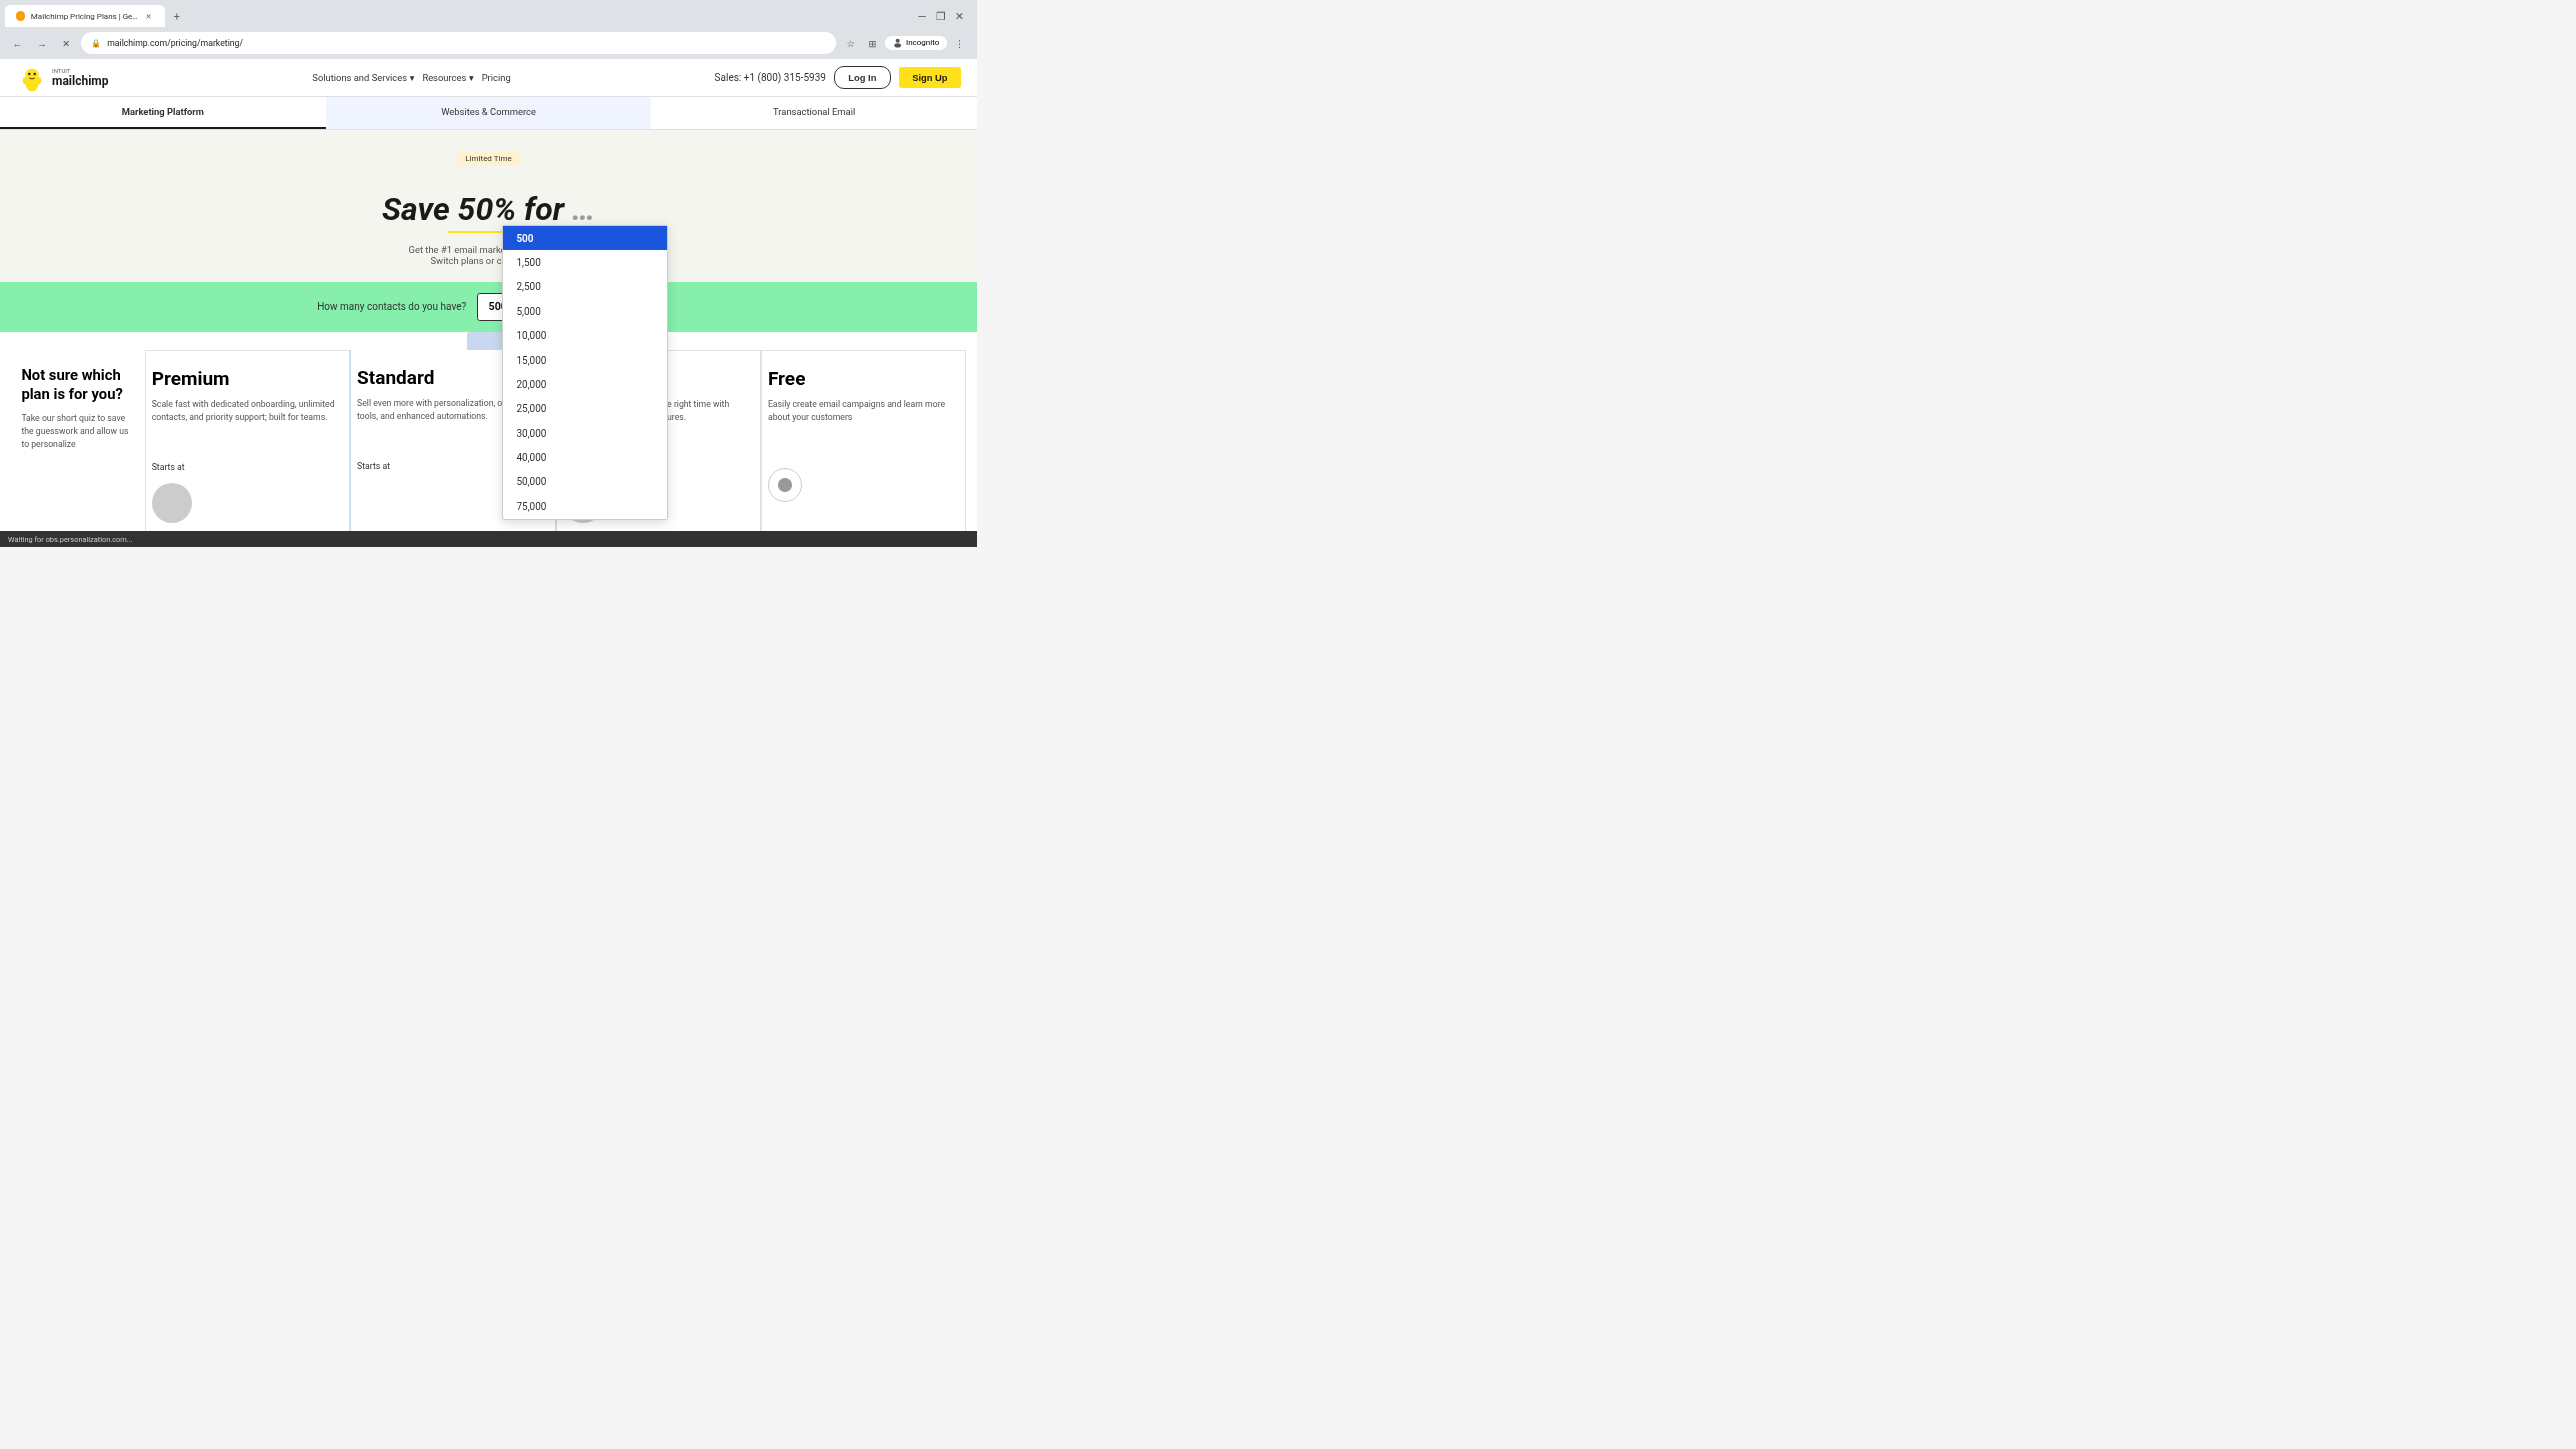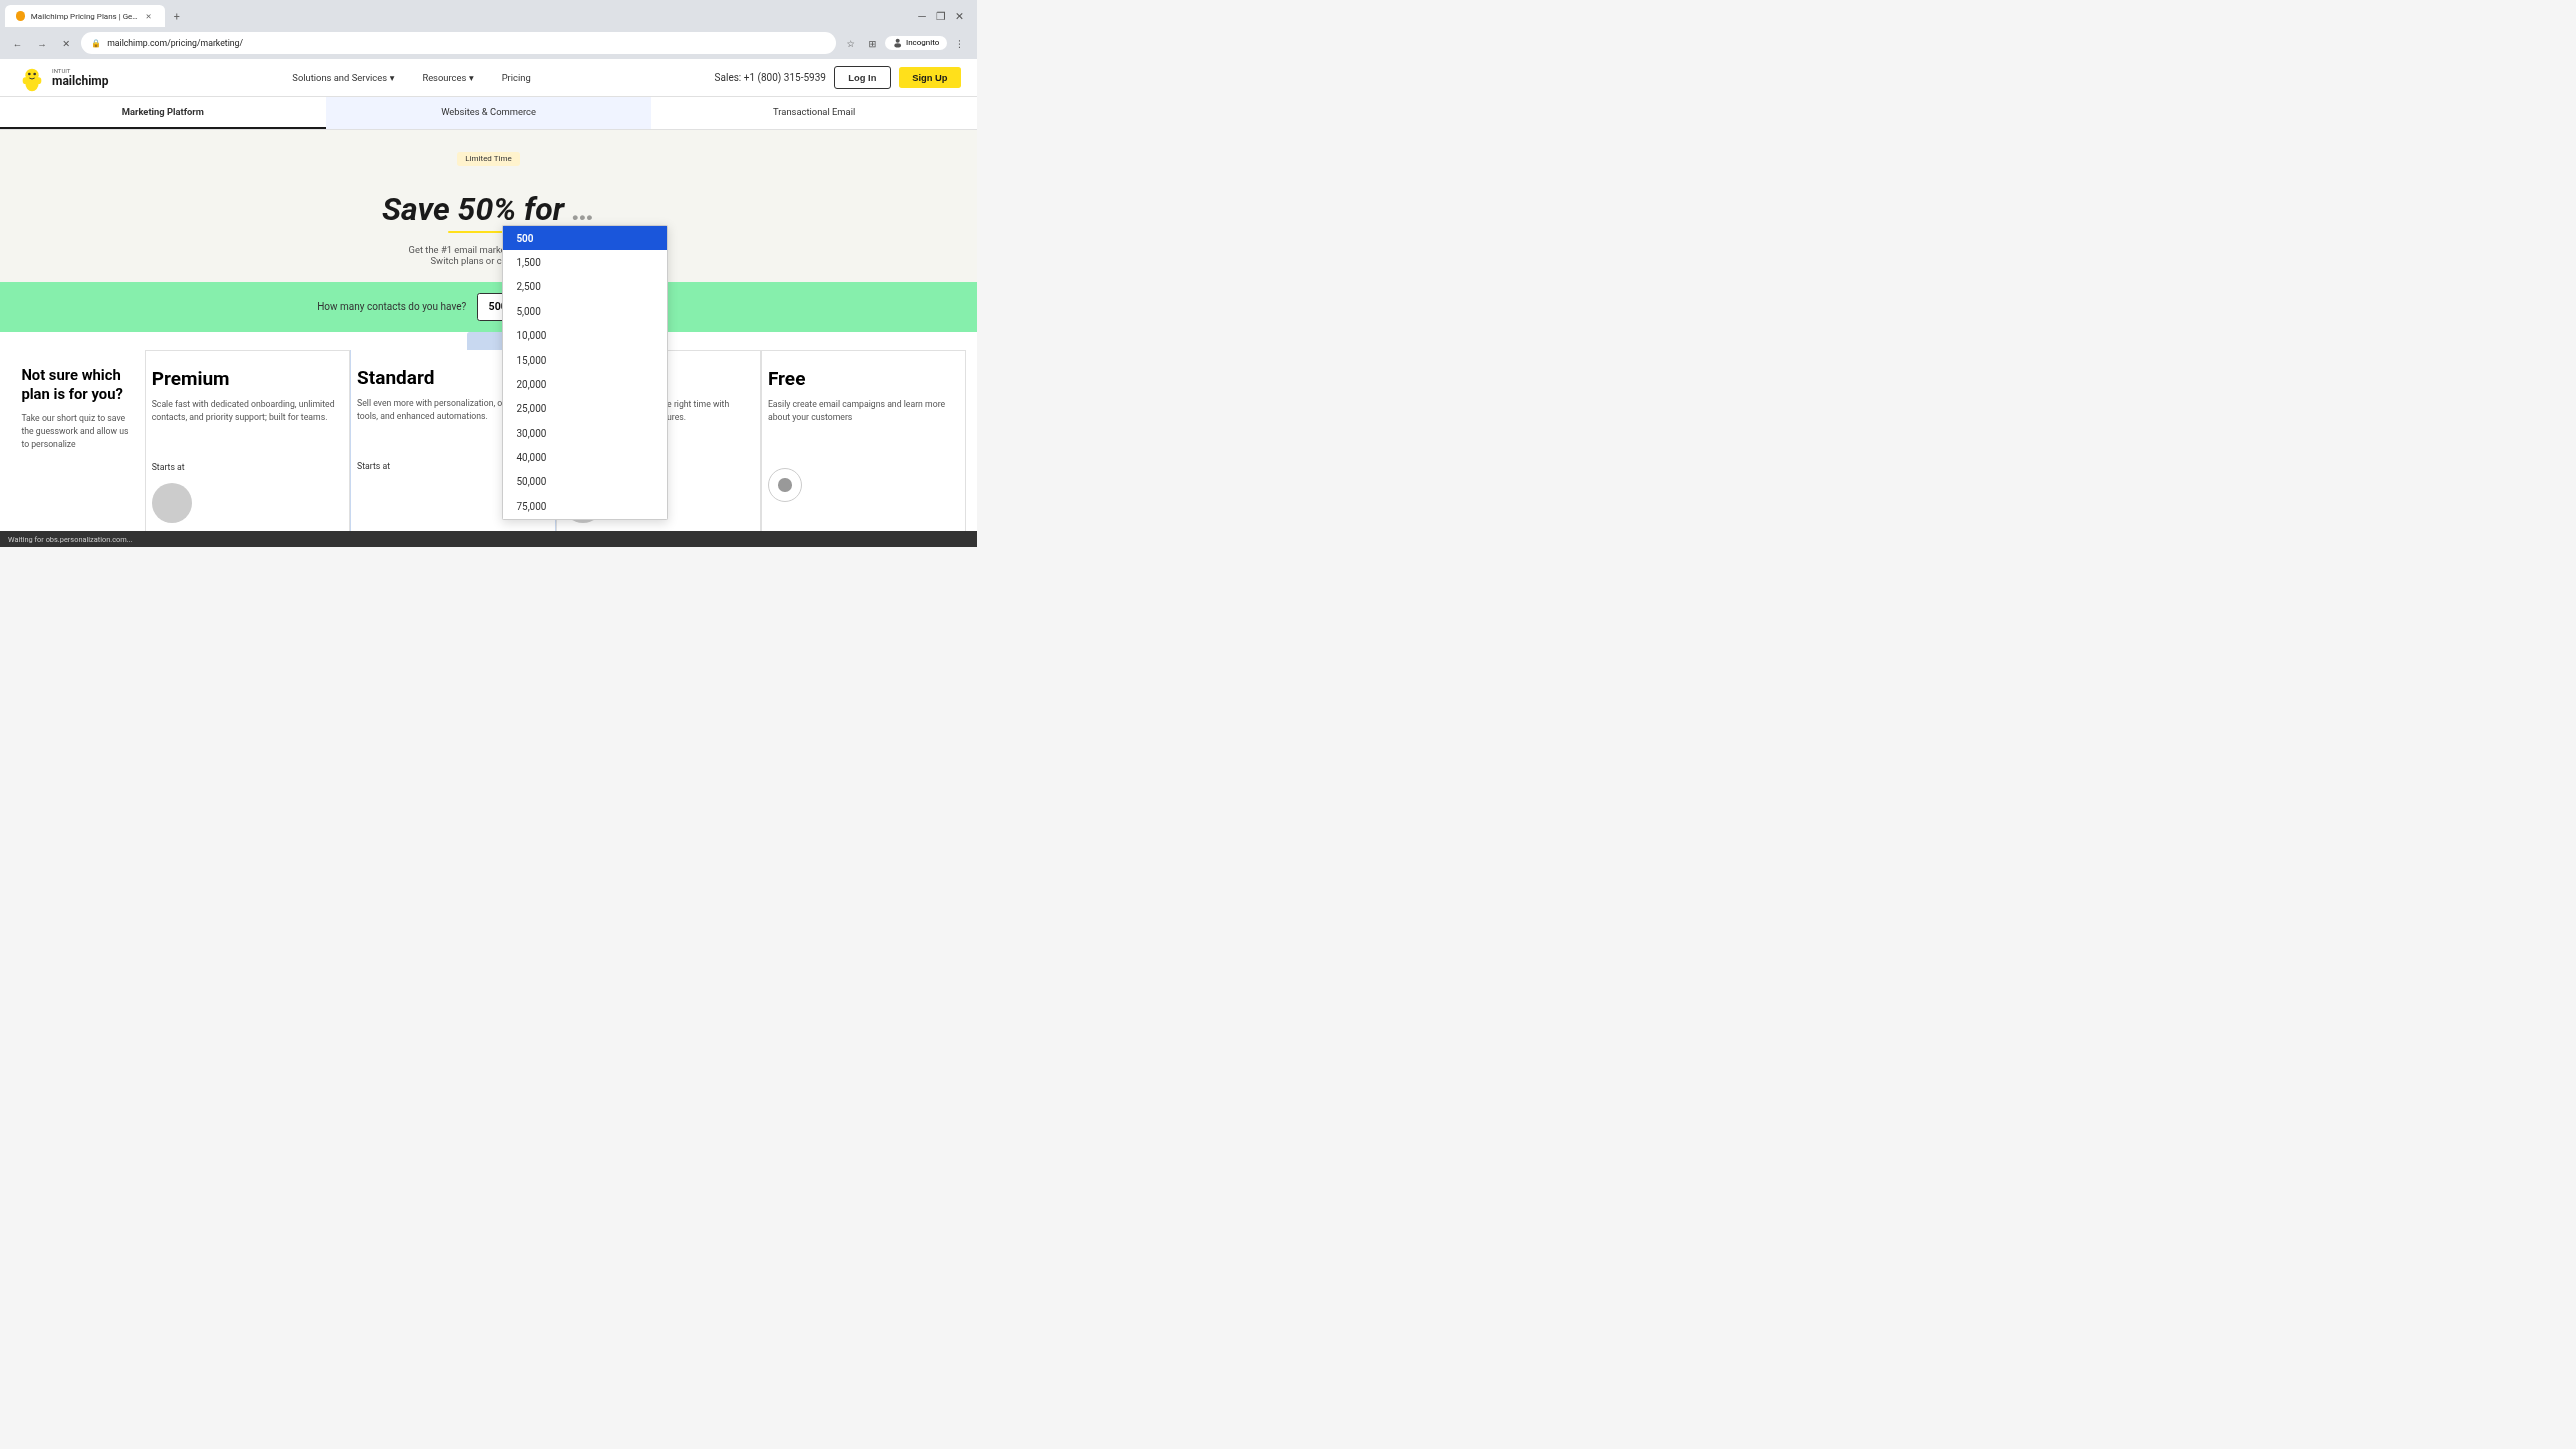--- a/index.html
+++ b/index.html
@@ -26,25 +26,25 @@
     .profile-btn { display: flex; align-items: center; gap: 4px; background: white; border-radius: 13.4px; padding: 2.7px 8px; font-size: 8px; cursor: pointer; }
 
     
     .website { background: white; width: 100%; height: calc(100% - 59px - 16px); position: relative; overflow: hidden; }
 
     
     .site-nav { background: white; border-bottom: 0.7px solid #e0e0e0; padding: 0 16px; height: 38px; display: flex; align-items: center; justify-content: space-between; }
     .nav-logo { display: flex; align-items: center; gap: 4px; }
     .logo-text { font-size: 12px; font-weight: 700; color: #1a1a1a; }
     .logo-intuit { font-size: 6px; color: #666; display: block; line-height: 1; }
-    .nav-links { display: flex; align-items: center; gap: 28px; }
+    .nav-links { display: flex; align-items: center; gap: 8px; }
     .nav-link { font-size: 9.4px; color: #333; cursor: pointer; display: flex; align-items: center; gap: 2.7px; }
     .nav-actions { display: flex; align-items: center; gap: 8px; }
     .sales-number { font-size: 10px; color: #333; }
-    .login-btn { border: 1.3px solid #333; background: white; color: #333; padding: 5.4px 13.4px; border-radius: 3px; font-size: 9.4px; font-weight: 600; cursor: pointer; }
+    .login-btn { border: 1.3px solid #333; background: white; color: #333; padding: 5.4px 13.4px; border-radius: 10px; font-size: 9.4px; font-weight: 600; cursor: pointer; }
     .signup-btn { background: #ffe01b; color: #1a1a1a; padding: 5.4px 13.4px; border-radius: 2.7px; font-size: 9.4px; font-weight: 700; cursor: pointer; border: none; }
 
     
     .site-tabs { display: flex; border-bottom: 0.7px solid #e0e0e0; }
     .site-tab { flex: 1; text-align: center; padding: 9.4px; font-size: 9.4px; color: #333; cursor: pointer; border-bottom: 2px solid transparent; }
     .site-tab.active { border-bottom: 2px solid #1a1a1a; font-weight: 700; }
     .site-tab.highlighted { background: #f0f4ff; }
 
     
     .hero { background: #f5f5f0; text-align: center; padding: 21.5px 16px 16px; position: relative; }

